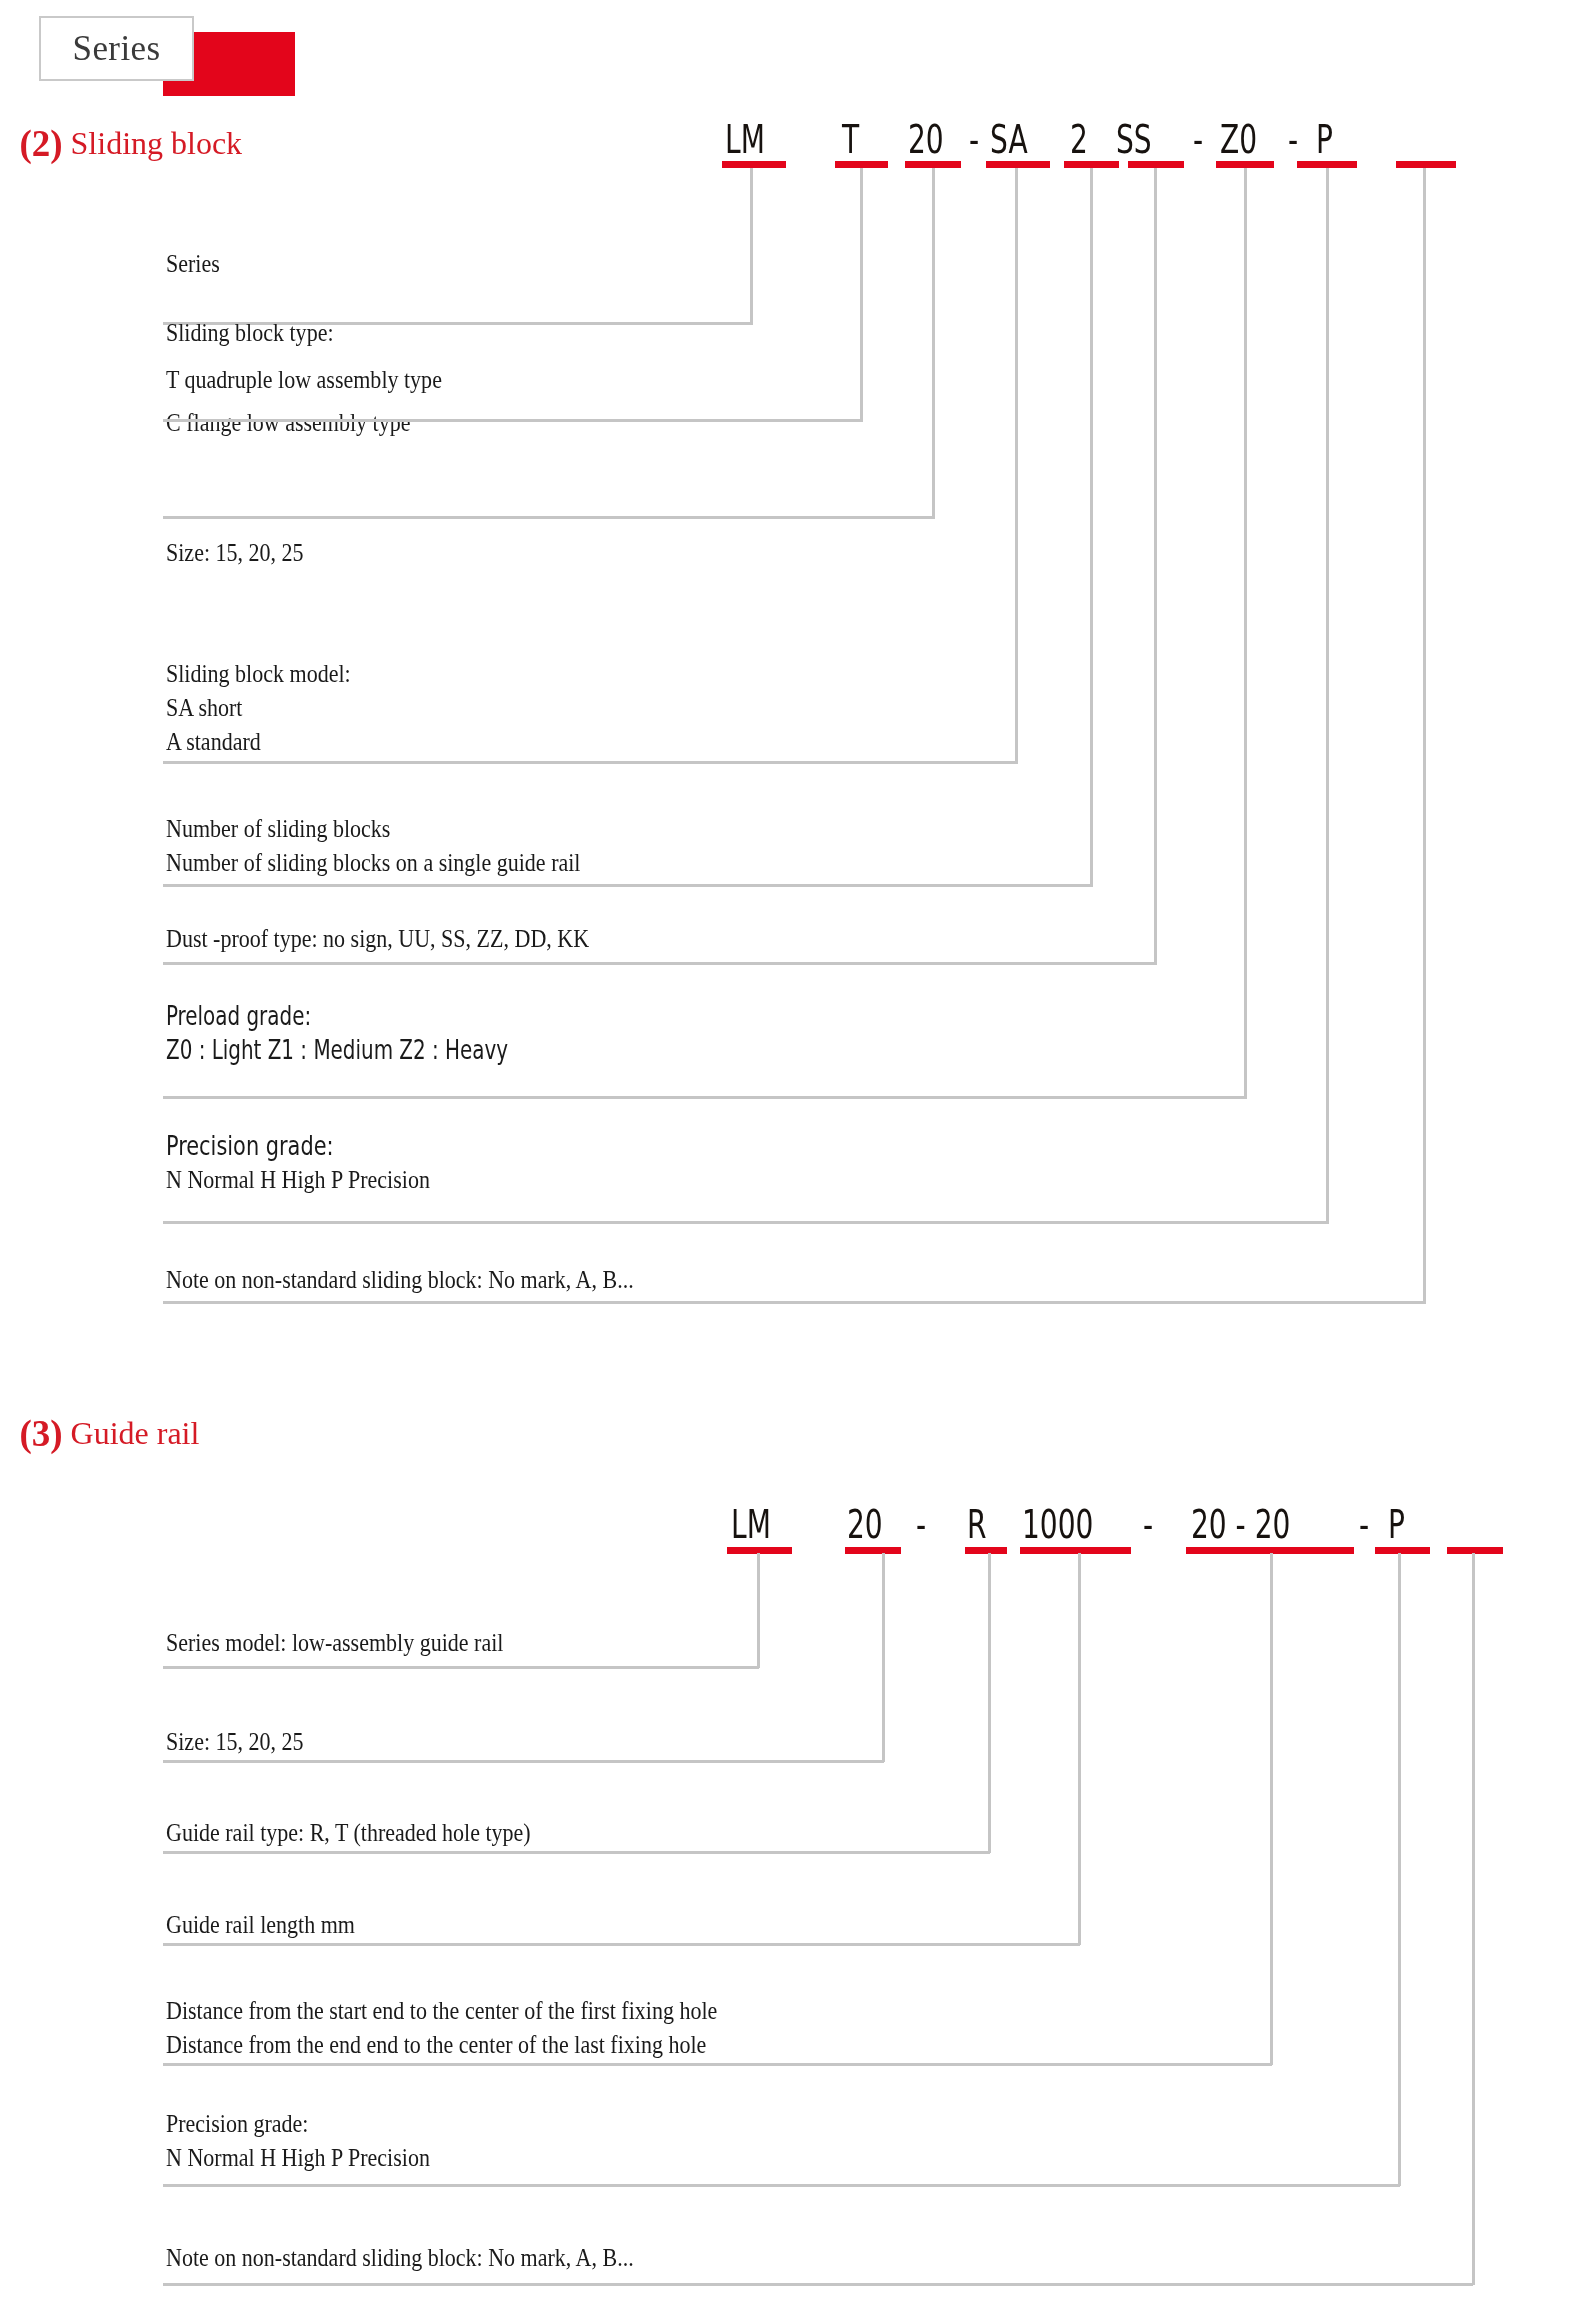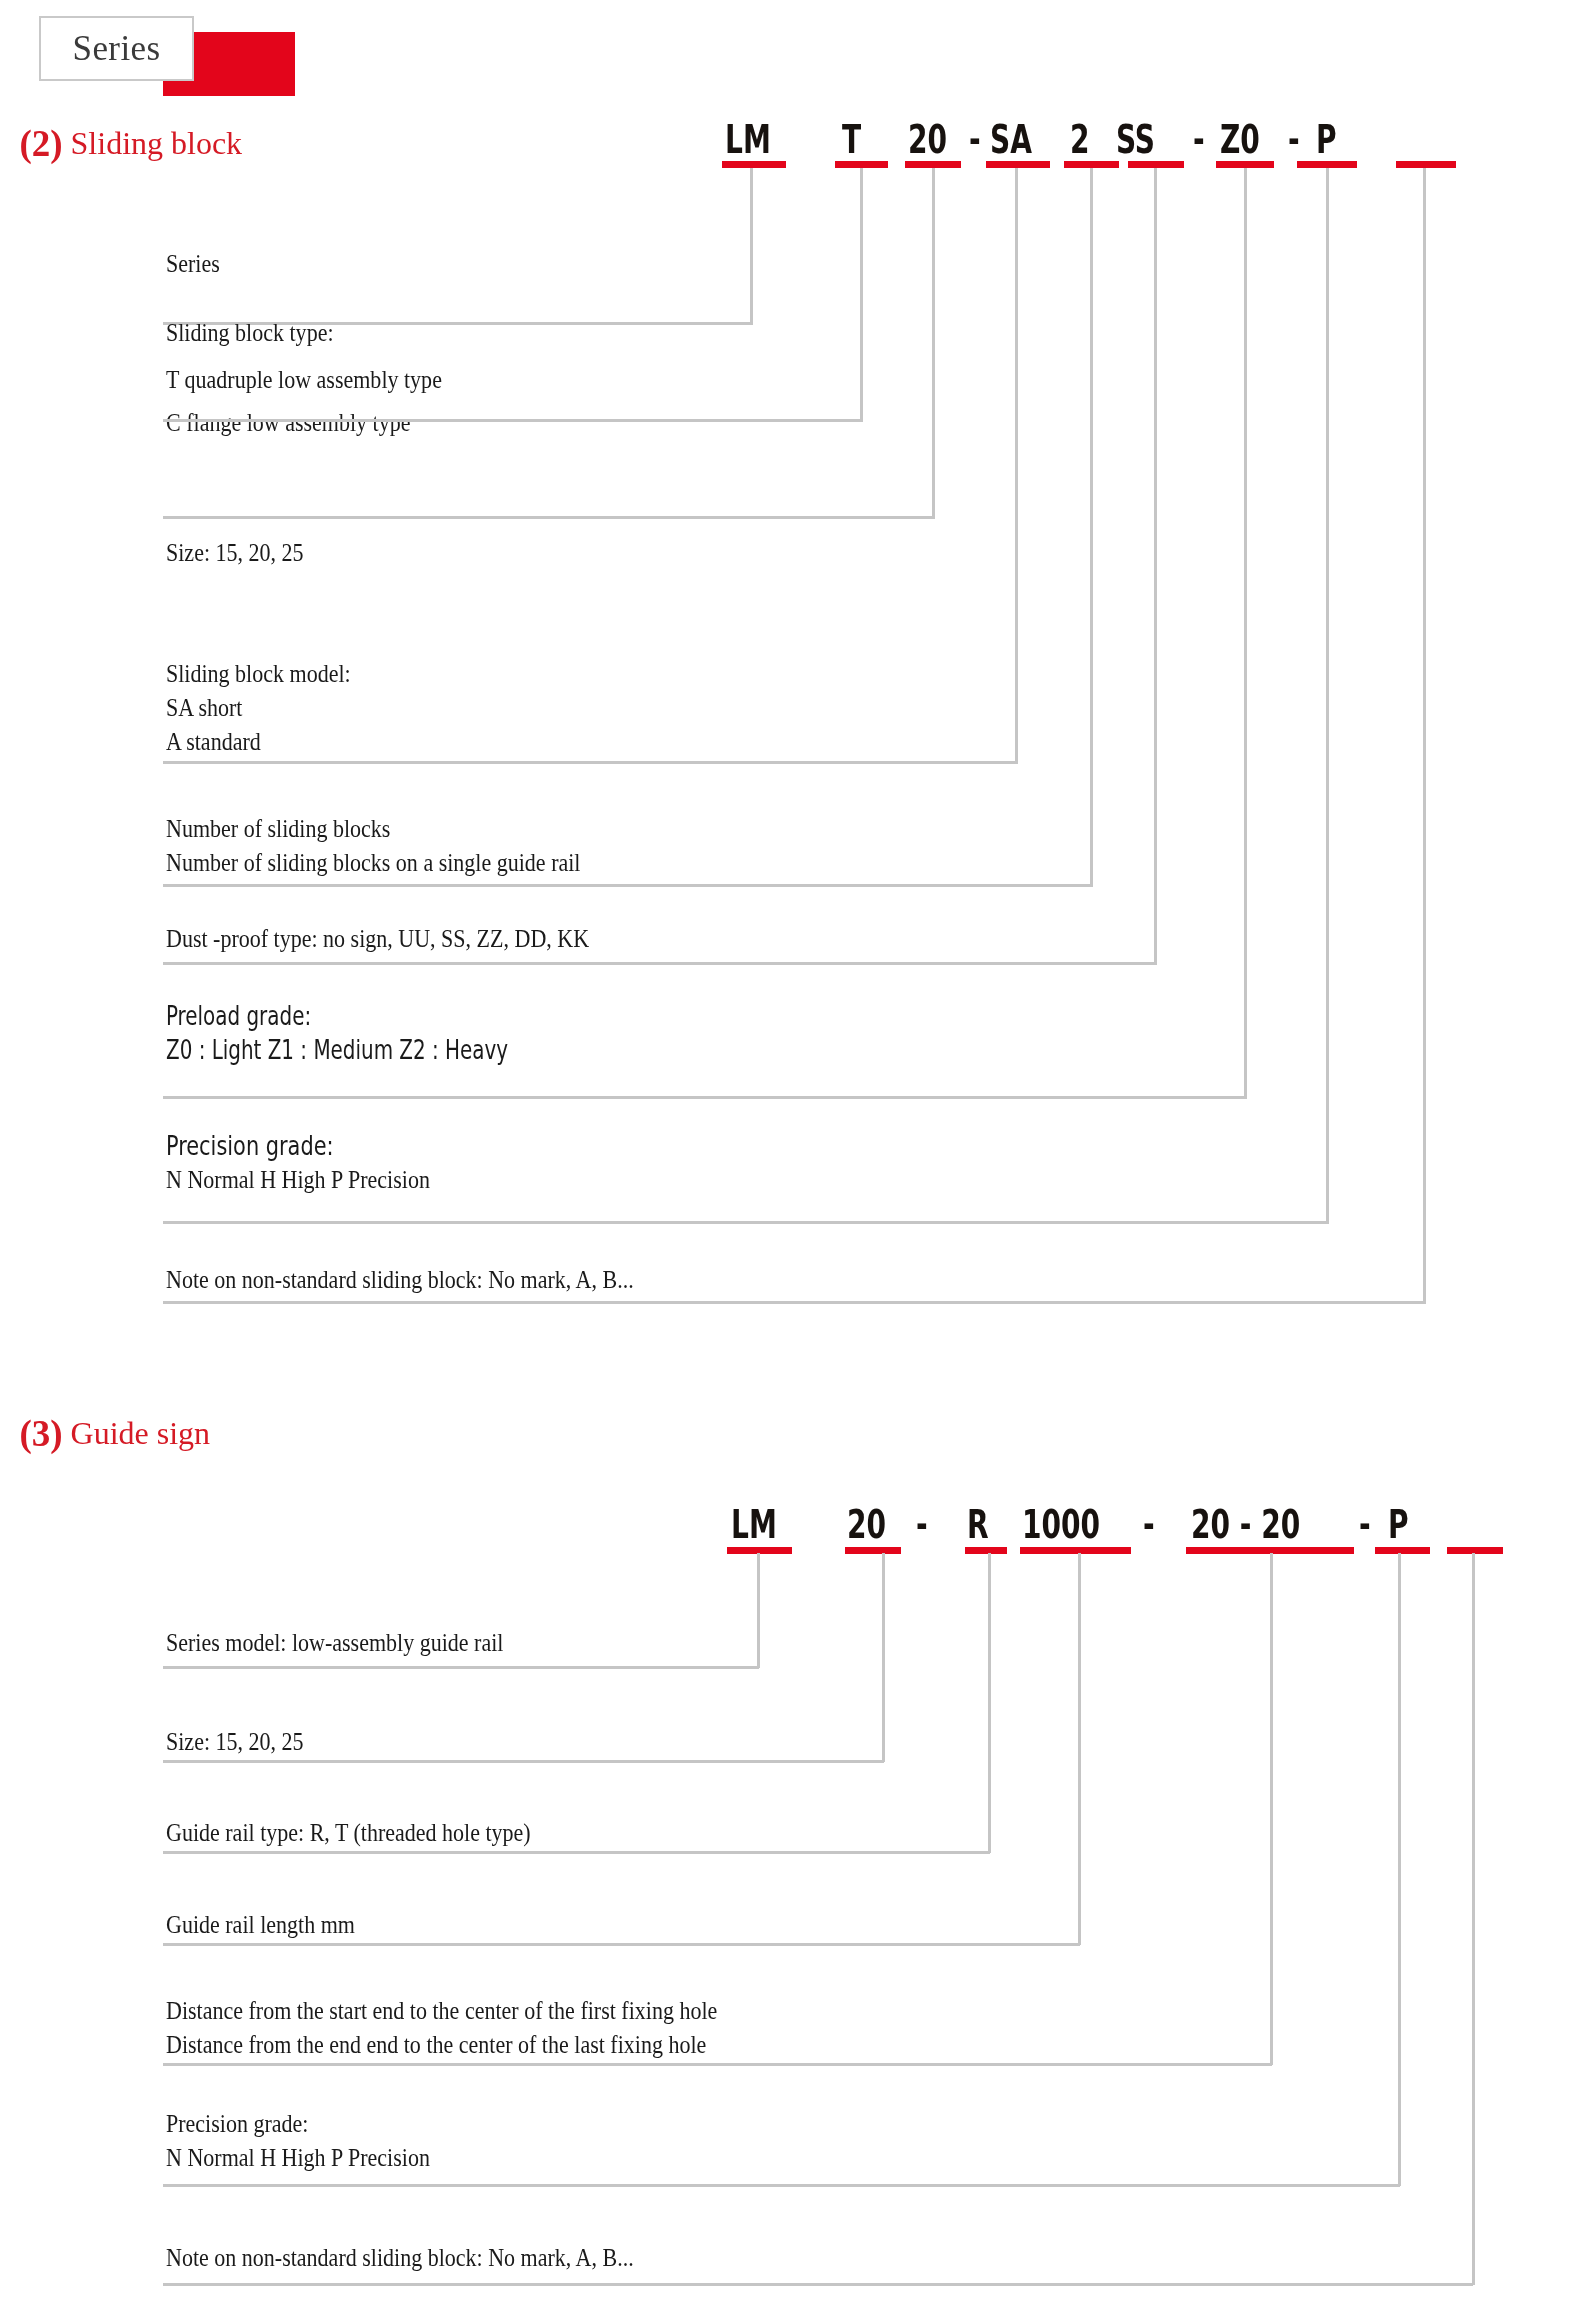--- a/index.html
+++ b/index.html
@@ -62,21 +62,20 @@
   .section-heading .paren {
     font-weight: bold;
     font-size: 37px;
     vertical-align: -1.8px;
   }
 
   
   .code-row {
     position: absolute;
     height: 53px;
-    font-weight: bold;
   }
   .code-seg {
     position: absolute;
     font-family: "DejaVu Sans Condensed", "Liberation Sans Narrow", "Liberation Sans", sans-serif;
     font-size: 39px;
     color: #17120f;
     white-space: nowrap;
     transform: scaleX(0.80);
     transform-origin: left bottom;
     bottom: 0;
@@ -227,21 +226,21 @@
 </div>
 <div class="rule-h" style="top:1221px; width:1165px;"></div>
 
 <div class="desc" style="left:166px; top:1263px;">
   <div>Note on non-standard sliding block: No mark, A, B...</div>
 </div>
 <div class="rule-h" style="top:1301px; width:1263px;"></div>
 
 <div class="section-heading" style="left:19.4px; top:1412px;">
   <span class="paren">(3)</span>
-  <span>Guide sign</span>
+  <span>Guide rail</span>
 </div>
 
 <div class="code-row" style="left:0; top:1491px; width:1595px;">
   <span class="code-seg" style="left:731px;">LM</span>
   <span class="code-seg" style="left:847px;">20</span>
   <span class="code-sep" style="left:916px;">-</span>
   <span class="code-seg" style="left:967px;">R</span>
   <span class="code-seg" style="left:1022px;">1000</span>
   <span class="code-sep" style="left:1143px;">-</span>
   <span class="code-seg" style="left:1191px;">20 - 20</span>

